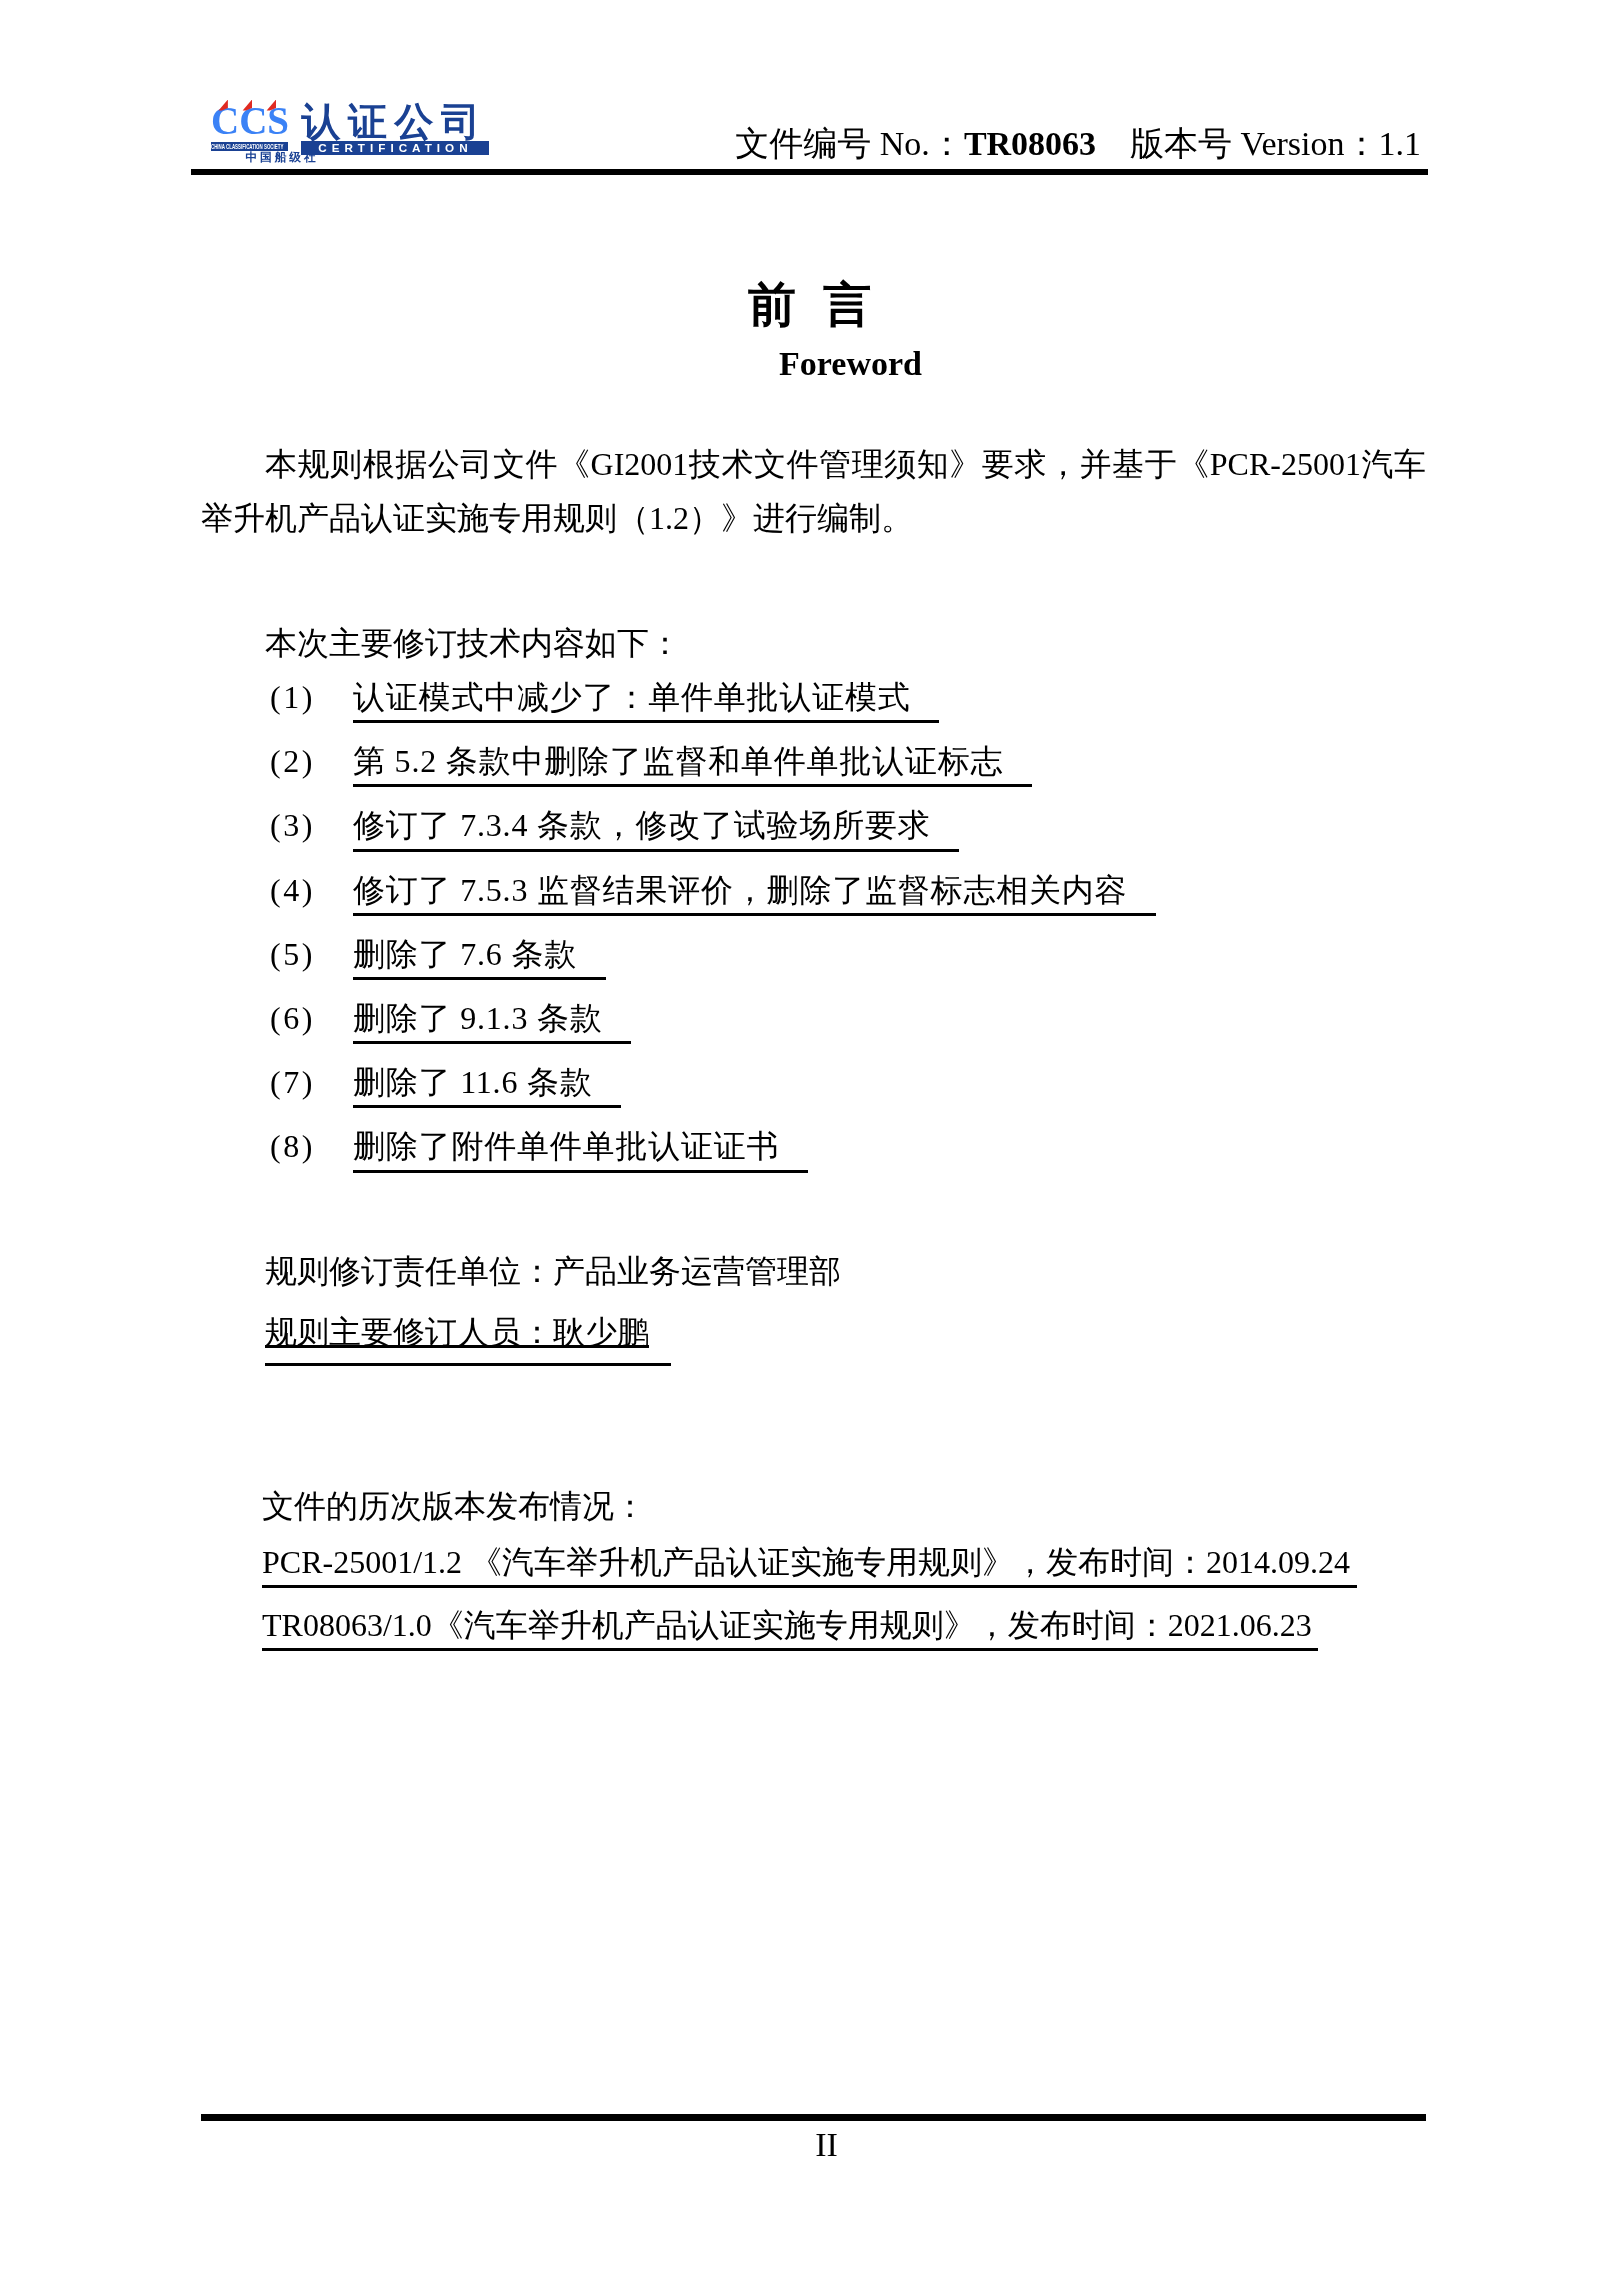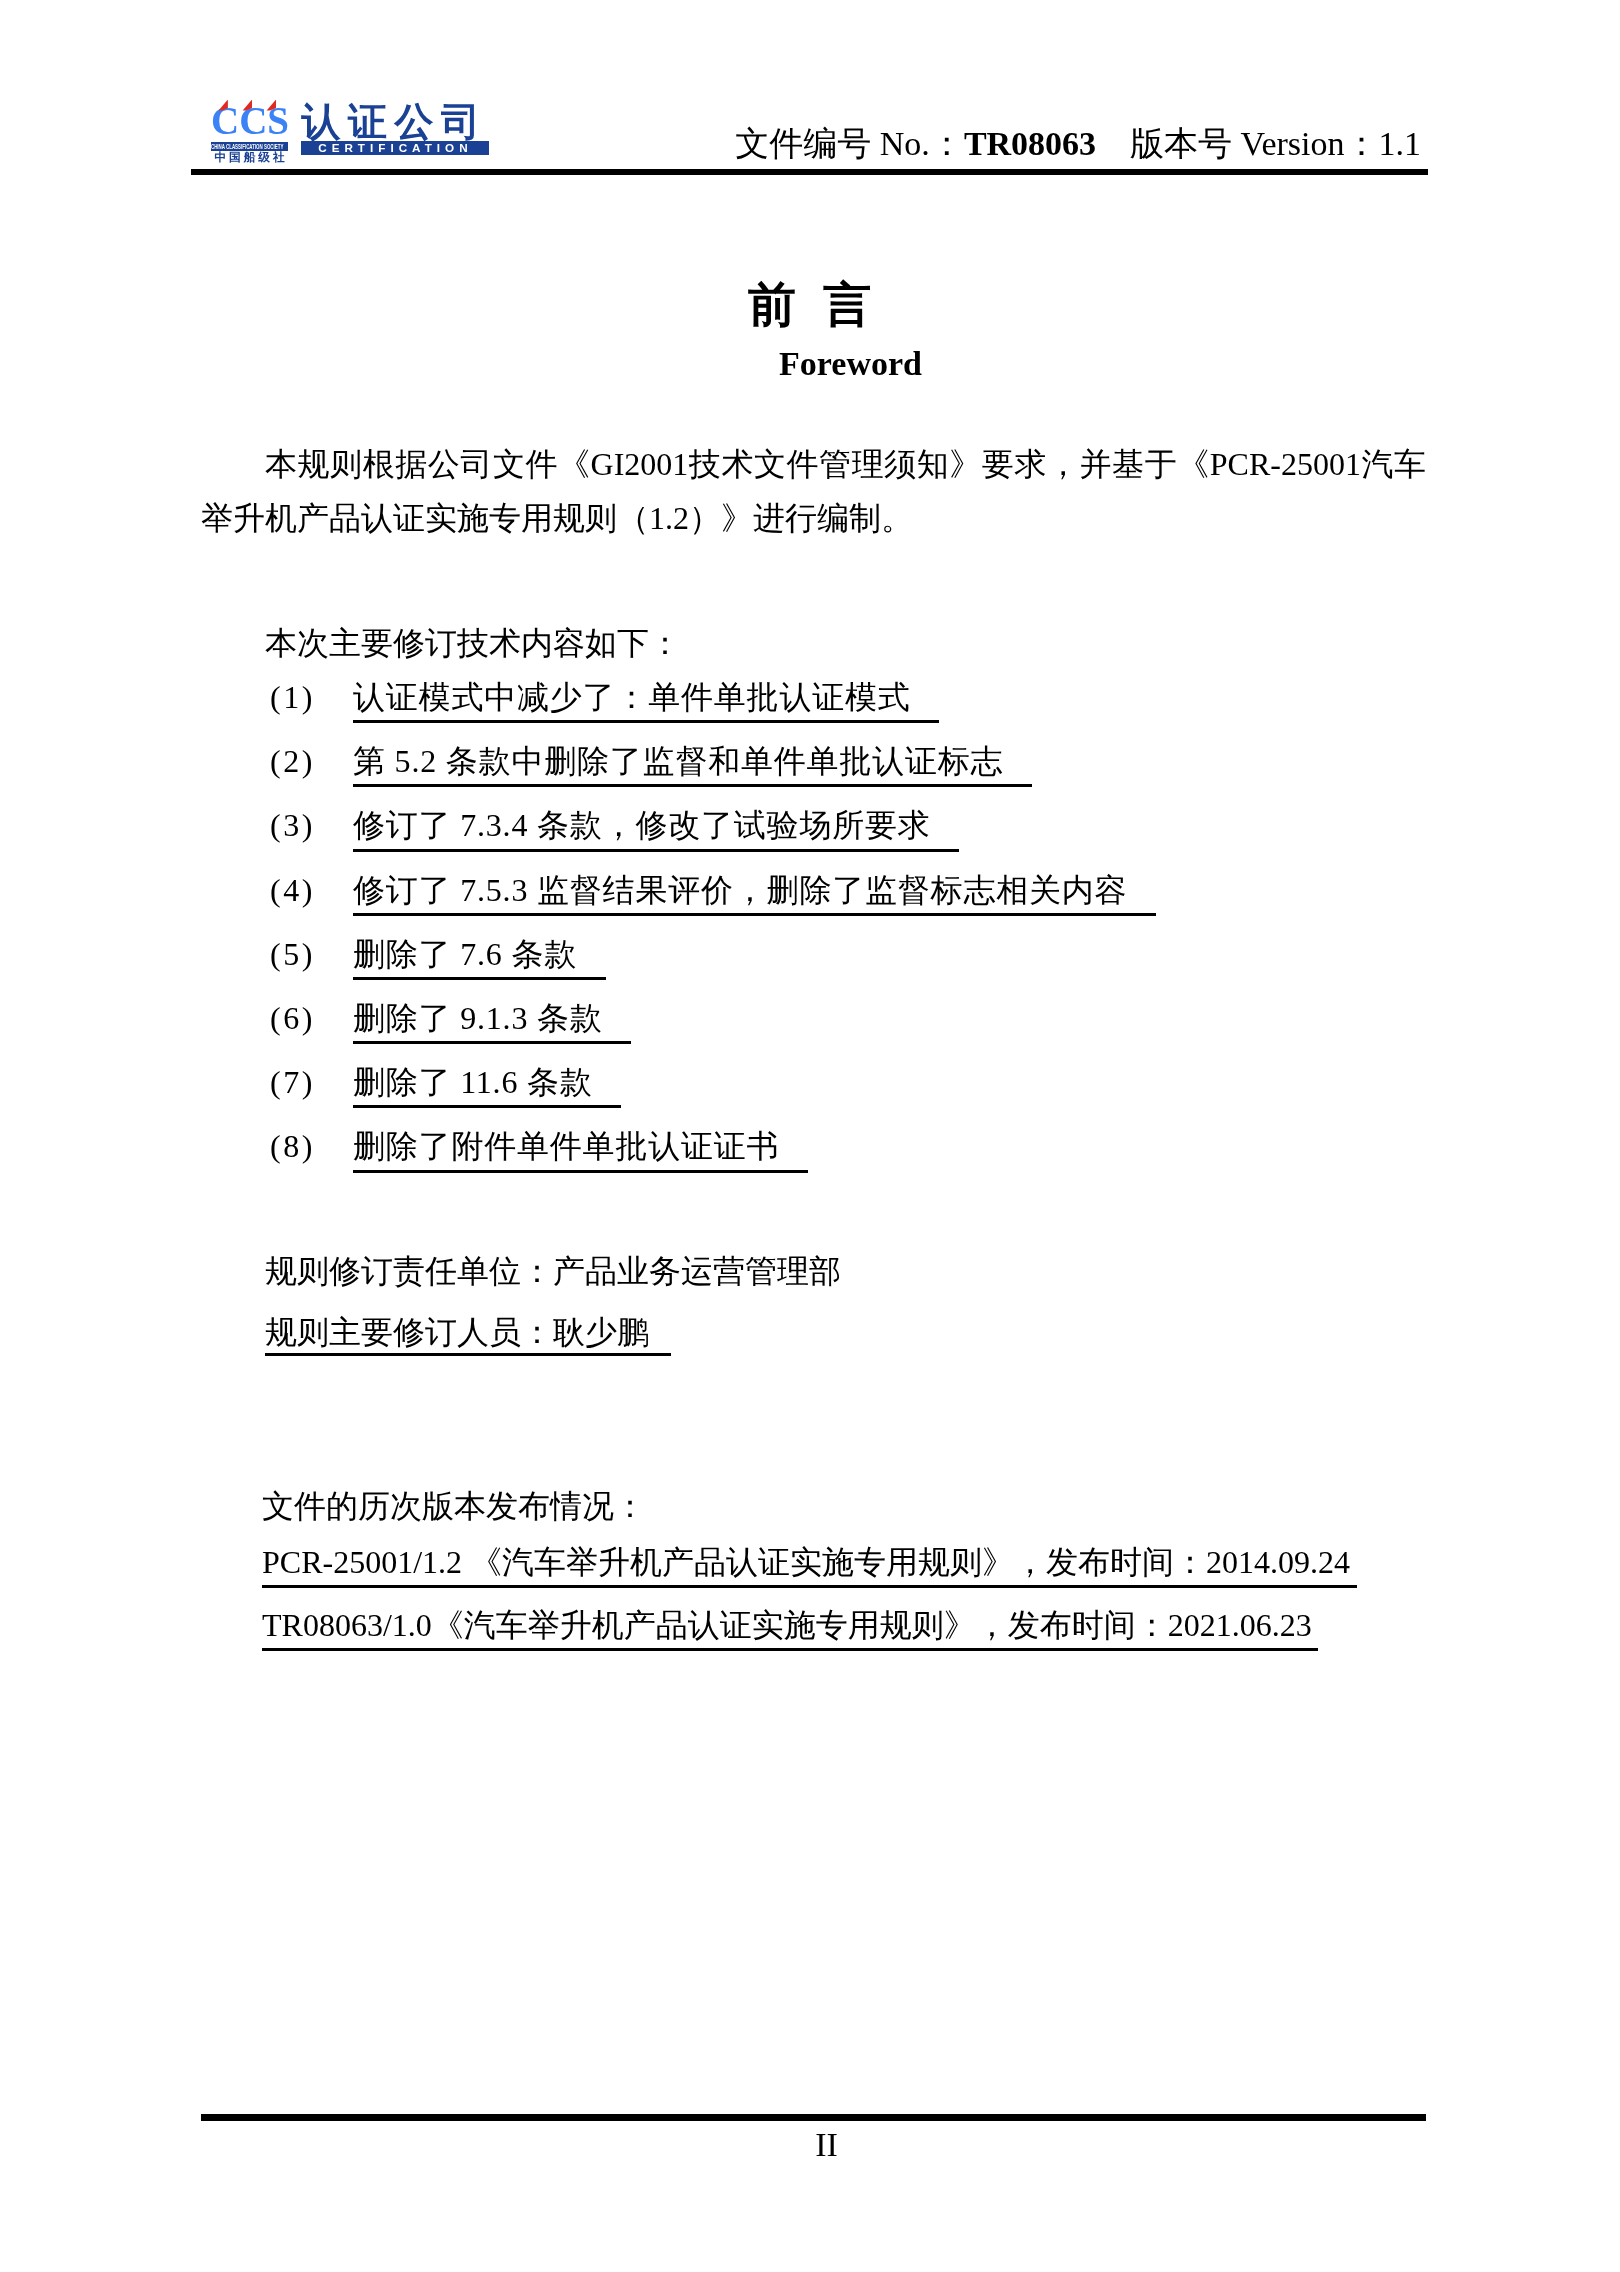--- a/index.html
+++ b/index.html
@@ -27,21 +27,21 @@
   .a2{left:30px;top:-2.5px;}
   .a3{left:54px;top:-2.5px;}
   .ccs-bar{
     margin-top:0.8px;width:77px;height:9.2px;background:#1a4193;color:#fff;
     font-family:"Liberation Sans","DejaVu Sans",sans-serif;
     font-weight:bold;font-size:6.7px;line-height:9.2px;white-space:nowrap;overflow:hidden;
   }
   .ccs-bar span{display:inline-block;transform:scaleX(0.66);transform-origin:0 50%;}
   .ccs-cn{
     margin-top:0.8px;width:77px;text-align:center;color:#1a4193;
-    font-weight:bold;font-size:11.7px;line-height:12.6px;white-space:nowrap;
+    font-weight:bold;font-size:11.7px;line-height:12.6px;white-space:nowrap;margin-left:31px;
   }
   .rzgs{
     color:#1a4193;font-weight:bold;font-size:39px;line-height:39px;
     letter-spacing:7.5px;white-space:nowrap;
     font-family:"Liberation Sans","DejaVu Sans",sans-serif;
   }
   .cert-bar{
     margin-top:0;width:188px;background:#1a4193;color:#fff;text-align:center;
     font-family:"Liberation Sans","DejaVu Sans",sans-serif;
     font-weight:bold;font-size:11.7px;line-height:14.2px;letter-spacing:5px;white-space:nowrap;overflow:hidden;
@@ -70,21 +70,21 @@
   .rev-intro{position:absolute;left:265px;top:625px;font-size:32px;line-height:37px;white-space:nowrap;}
   .rev-list{position:absolute;left:270px;top:679px;}
   .rev-item{display:flex;align-items:flex-start;line-height:37px;font-size:32px;margin-bottom:20px;white-space:nowrap;}
   .rev-num{width:83px;flex:0 0 83px;letter-spacing:2.5px;}
   .rev-text{
     display:inline-block;letter-spacing:0.8px;
     padding:0 28.5px 4.2px 0;border-bottom:3.4px solid #000;
   }
   .resp{position:absolute;left:265px;top:1253px;font-size:32px;line-height:37px;white-space:nowrap;}
   .resp-line2{margin-top:24px;}
-  .u-person{display:inline-block;padding:0 22px 2px 0;border-bottom:3.4px solid #000;}
+  .u-person{display:inline-block;padding:0 22px 12px 0;border-bottom:3.4px solid #000;text-decoration:underline;}
   .history{position:absolute;left:262px;top:1488px;font-size:32px;line-height:37px;white-space:nowrap;}
   .hist-entry{margin-top:19px;}
   .u-hist{display:inline-block;padding:0 6.7px 4.2px 0;border-bottom:3.4px solid #000;}
   
   .footer-rule{position:absolute;left:201px;top:2114px;width:1225px;height:6.7px;background:#000;}
   .page-num{
     position:absolute;left:0;top:2125px;width:100%;text-align:center;
     font-size:34px;line-height:39px;padding-left:16px;
   }
 </style>

